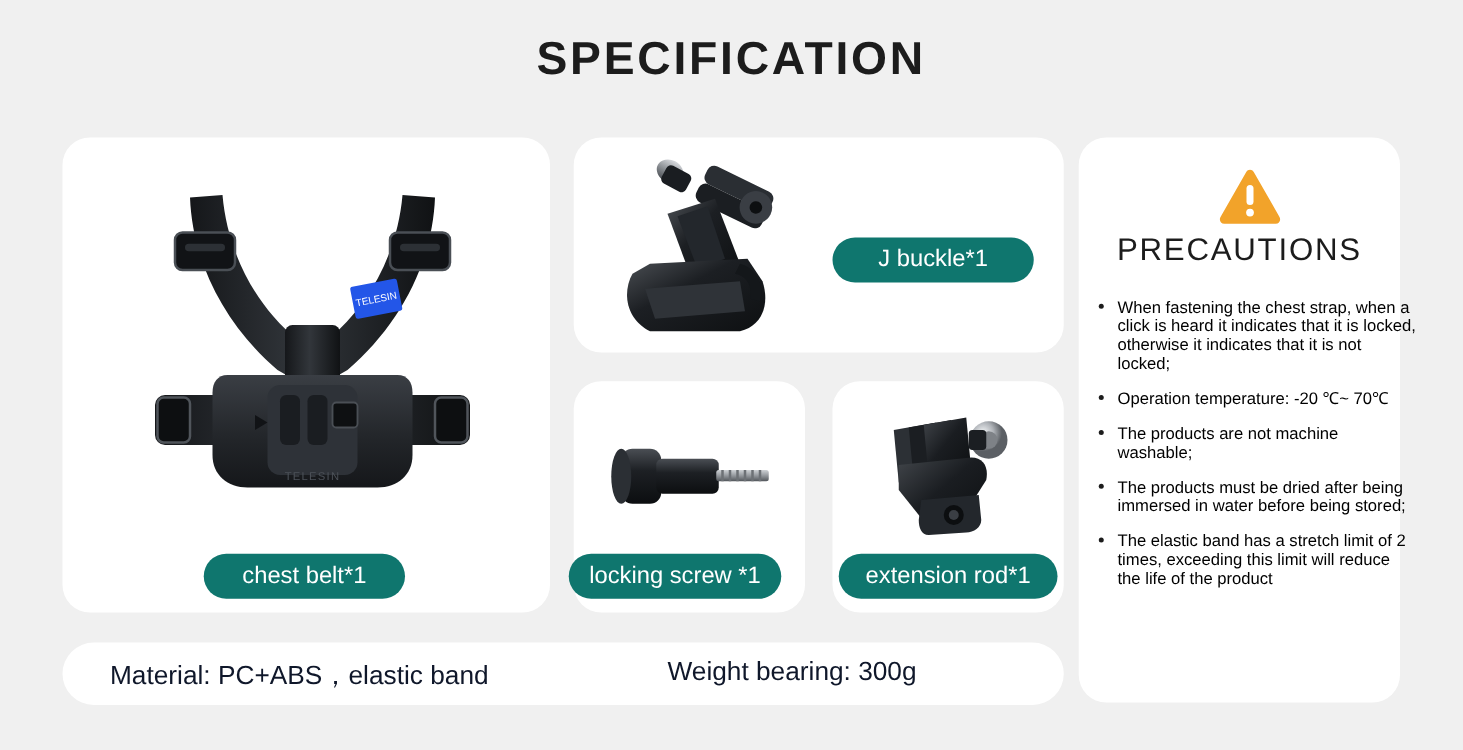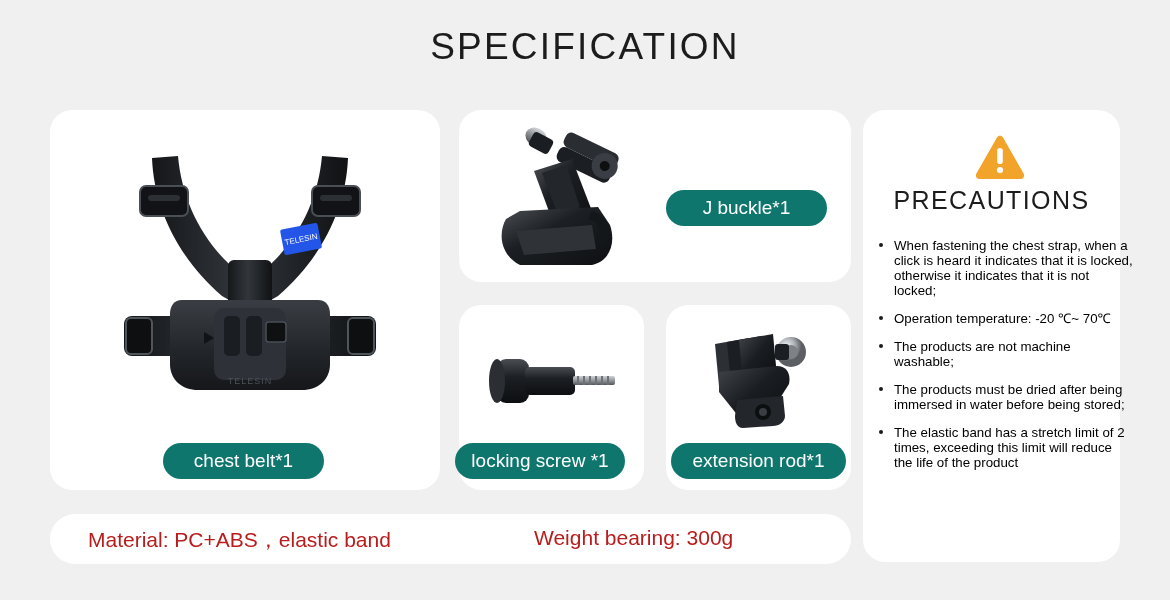--- a/index.html
+++ b/index.html
@@ -14,21 +14,21 @@
   }
 
   
   .page-title {
     position: absolute;
     top: 26px;
     left: 0;
     width: 1170px;
     text-align: center;
     font-size: 37px;
-    font-weight: normal;
+    font-weight: bold;
     letter-spacing: 2.2px;
     color: #1c1c1c;
   }
 
   
   .card {
     position: absolute;
     background: #ffffff;
     border-radius: 22px;
   }
@@ -57,21 +57,21 @@
   #pill-chest   { left: 163px; top: 443px; width: 161px; }
   #pill-jbuckle { left: 666px; top: 190px; width: 161px; }
   #pill-screw   { left: 455px; top: 443px; width: 170px; }
   #pill-rod     { left: 671px; top: 443px; width: 175px; }
 
   
   .material-text {
     position: absolute;
     top: 526px;
     font-size: 21px;
-    color: #b91c1c;
+    color: #0f172a;
     white-space: nowrap;
   }
   #material-left  { left: 88px; }
   #material-right { left: 534px; }
 
   
   .warn-icon {
     position: absolute;
     left: 974px;
     top: 134px;

